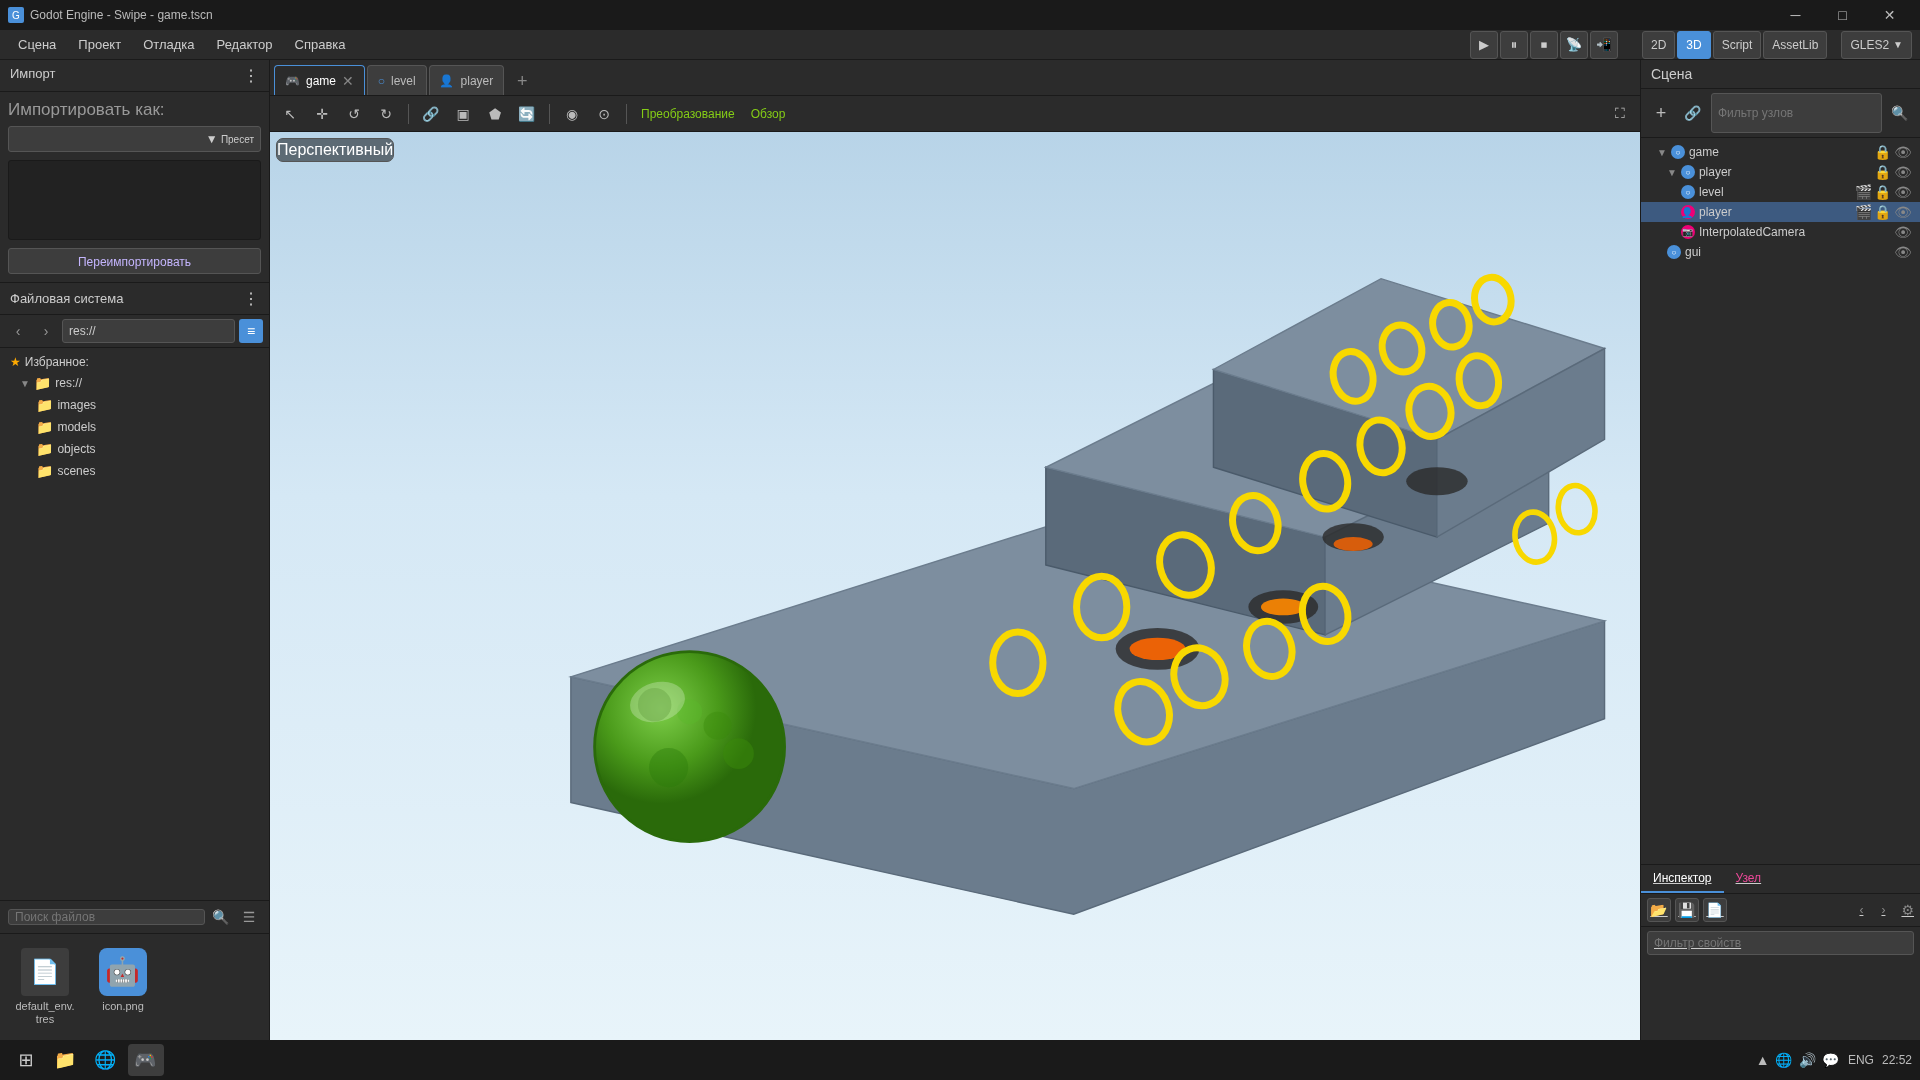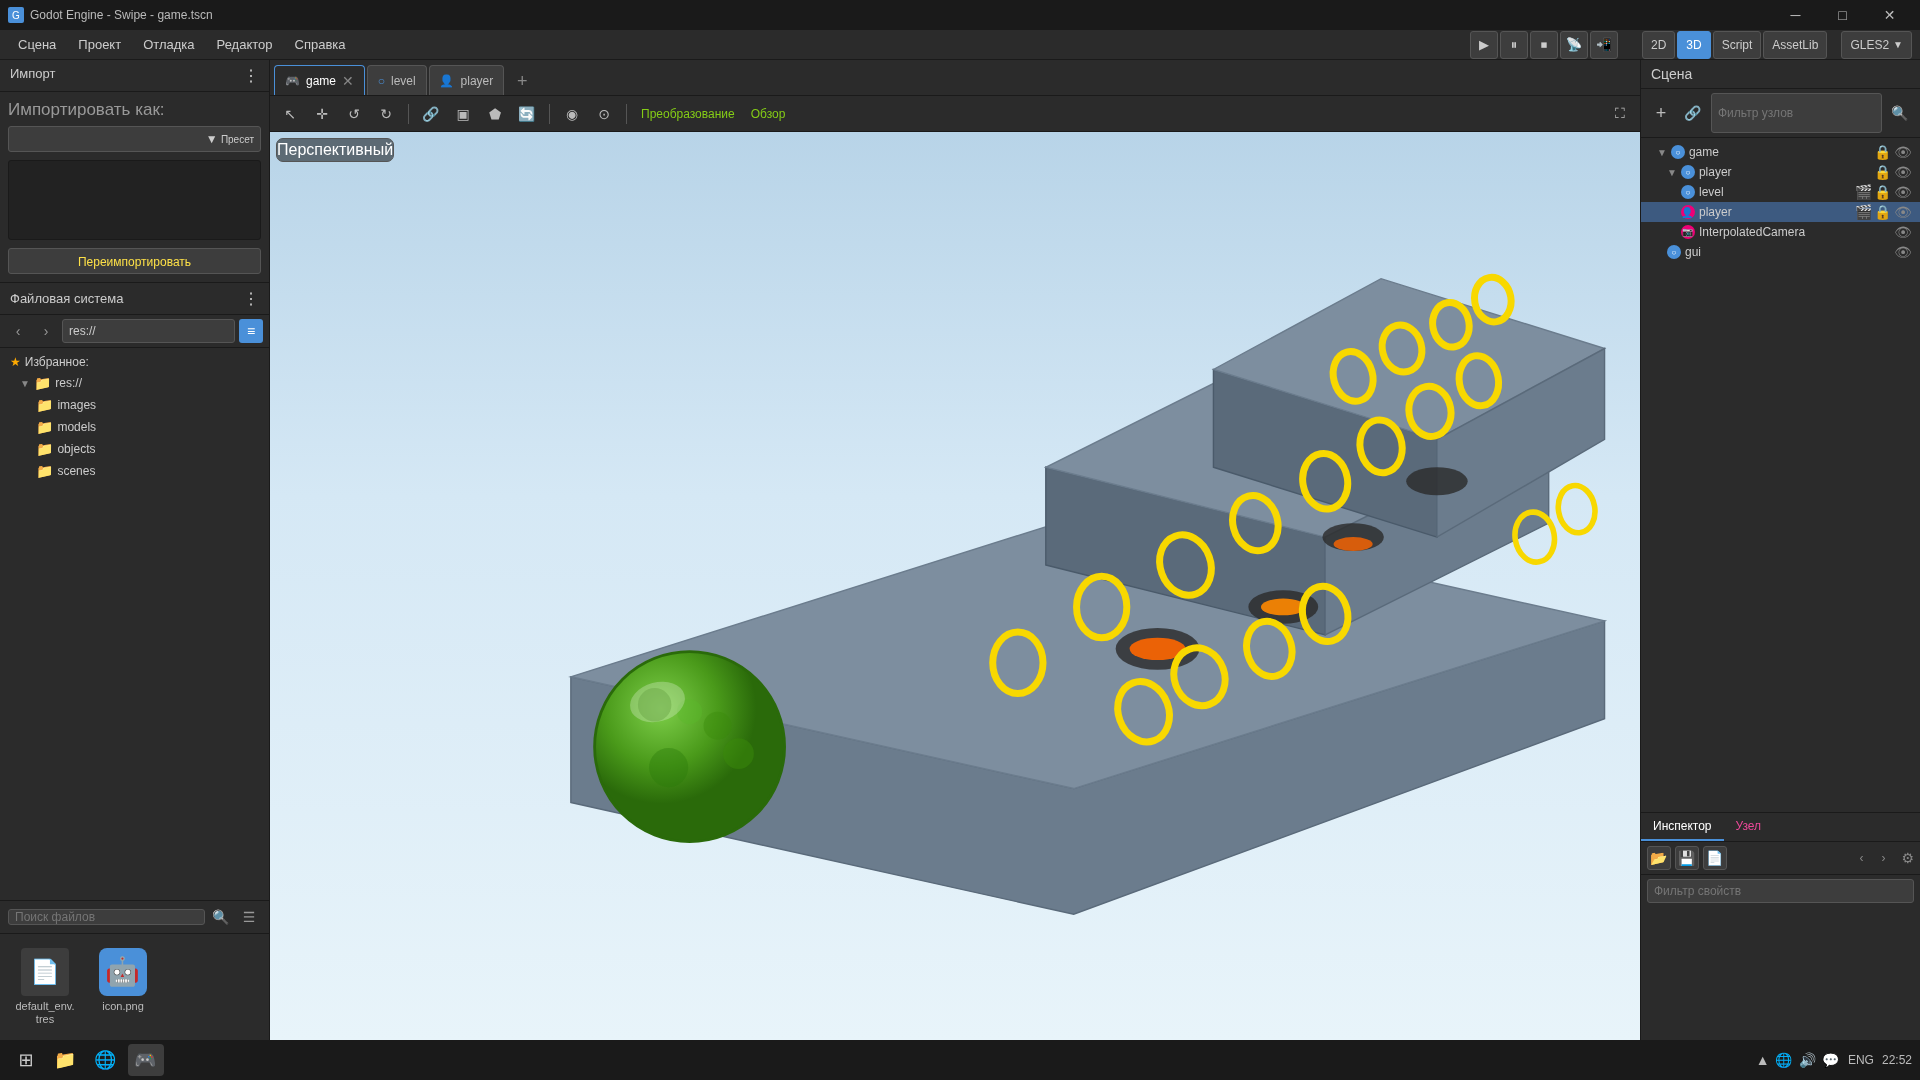--- a/index.html
+++ b/index.html
@@ -142,21 +142,21 @@
       justify-content: space-between;
       cursor: pointer;
     }
     .reimport-btn {
       width: 100%;
       height: 26px;
       margin-top: 8px;
       background: #3d3d3d;
       border: 1px solid #555;
       border-radius: 3px;
-      color: #fde047;
+      color: #c4b5fd;
       cursor: pointer;
       font-size: 12px;
       text-align: center;
       line-height: 26px;
     }
     .filesystem-header {
       padding: 6px 10px;
       font-size: 13px;
       color: #ccc;
       border-bottom: 1px solid #1a1a1a;
@@ -495,21 +495,22 @@
       color: #888;
       cursor: pointer;
       line-height: 1;
     }
 
     
     .inspector-panel {
       border-top: 1px solid #1a1a1a;
       display: flex;
       flex-direction: column;
-      height: 228px;
+      height: 176px;
+      text-decoration: underline;
     }
     .inspector-tabs {
       display: flex;
       border-bottom: 1px solid #1a1a1a;
     }
     .inspector-tab {
       padding: 6px 12px;
       font-size: 12px;
       color: #ec4899;
       cursor: pointer;

